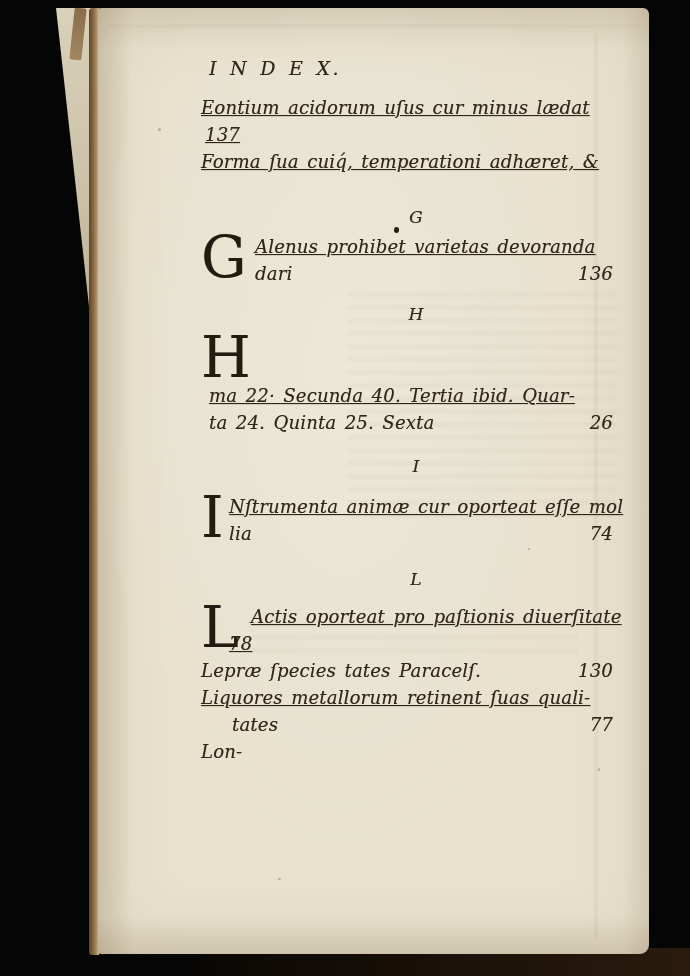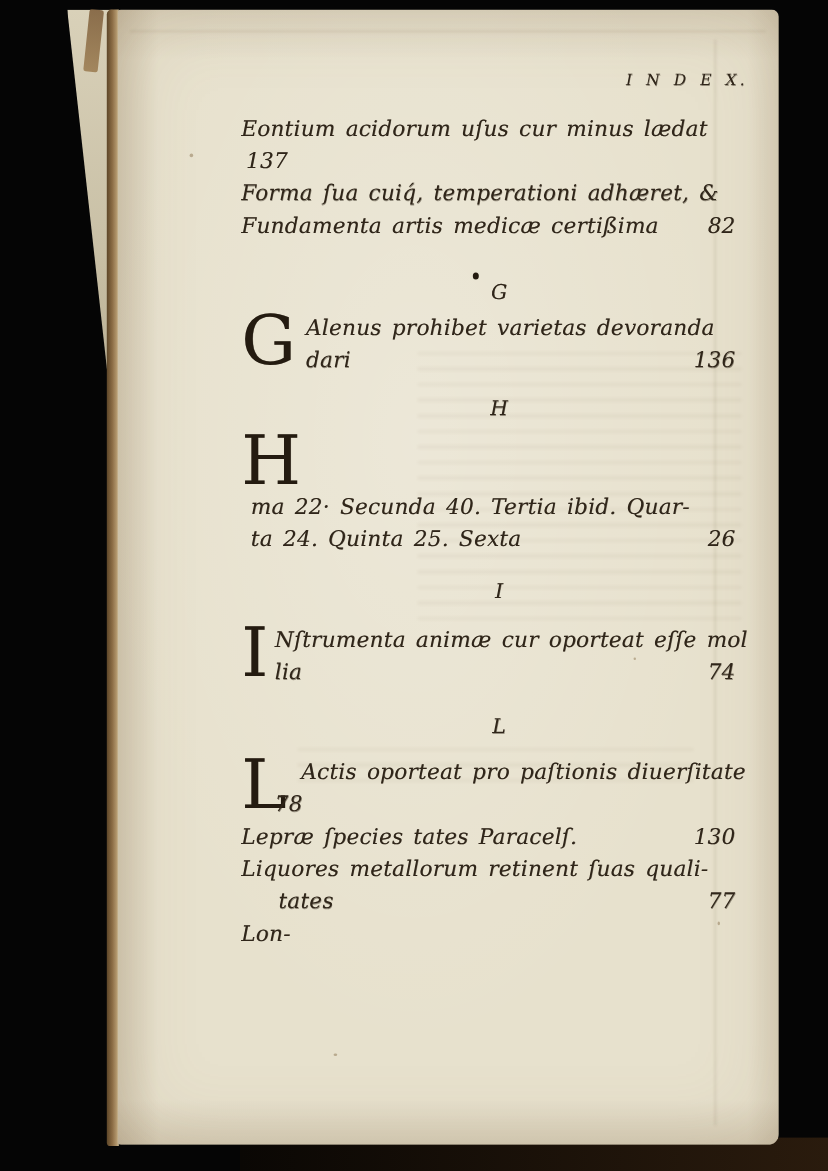--- a/index.html
+++ b/index.html
@@ -71,26 +71,26 @@
 
   .content{
     position:absolute;left:103px;top:48px;width:414px;
     color:#2f2519;
     font-style:italic;
     font-size:18px;line-height:27px;
     word-spacing:2.5px;letter-spacing:.2px;
     text-shadow:.3px .3px .5px rgba(47,37,25,.45);
   }
   .index-title{
-    font-size:13px;line-height:24px;
-    letter-spacing:2.5px;text-align:right;
+    font-size:19px;line-height:24px;
+    letter-spacing:2.5px;text-align:left;
     transform:translateX(8px);
     margin:0 0 14px 0;font-weight:normal;
   }
-  .line{white-space:nowrap;}
+  .line{white-space:nowrap;text-decoration:underline;}
   .flexline{display:flex;justify-content:space-between;}
   .num{text-align:right;padding-right:2px;}
   .ind1{padding-left:31px;}
   .ind-num{padding-left:4px;}
   .cont{padding-left:8px;}
   .sec-head{
     text-align:center;line-height:24px;font-size:17px;
     transform:translateX(8px);
   }
   .gh{margin-top:30px;margin-bottom:4px;}
@@ -131,24 +131,20 @@
     <div class="speck sp3"></div>
     <div class="speck sp4"></div>
 
     <div class="content">
 
       <h1 class="index-title">I N D E X.</h1>
 
       <div class="line">Eontium acidorum uſus cur minus lædat</div>
       <div class="line ind-num">137</div>
       <div class="line">Forma ſua cuiq́, temperationi adhæret, &amp;</div>
-      <div class="flexline">
-        <span>Fundamenta artis medicæ certißima</span>
-        <span class="num">82</span>
-      </div>
 
       <div class="sec-head gh">G</div>
       <div class="dc-row">
         <div class="dropcap dc-g">G</div>
         <div class="dc-text">
           <div class="line">Alenus prohibet varietas devoranda</div>
           <div class="flexline">
             <span>dari</span>
             <span class="num">136</span>
           </div>

